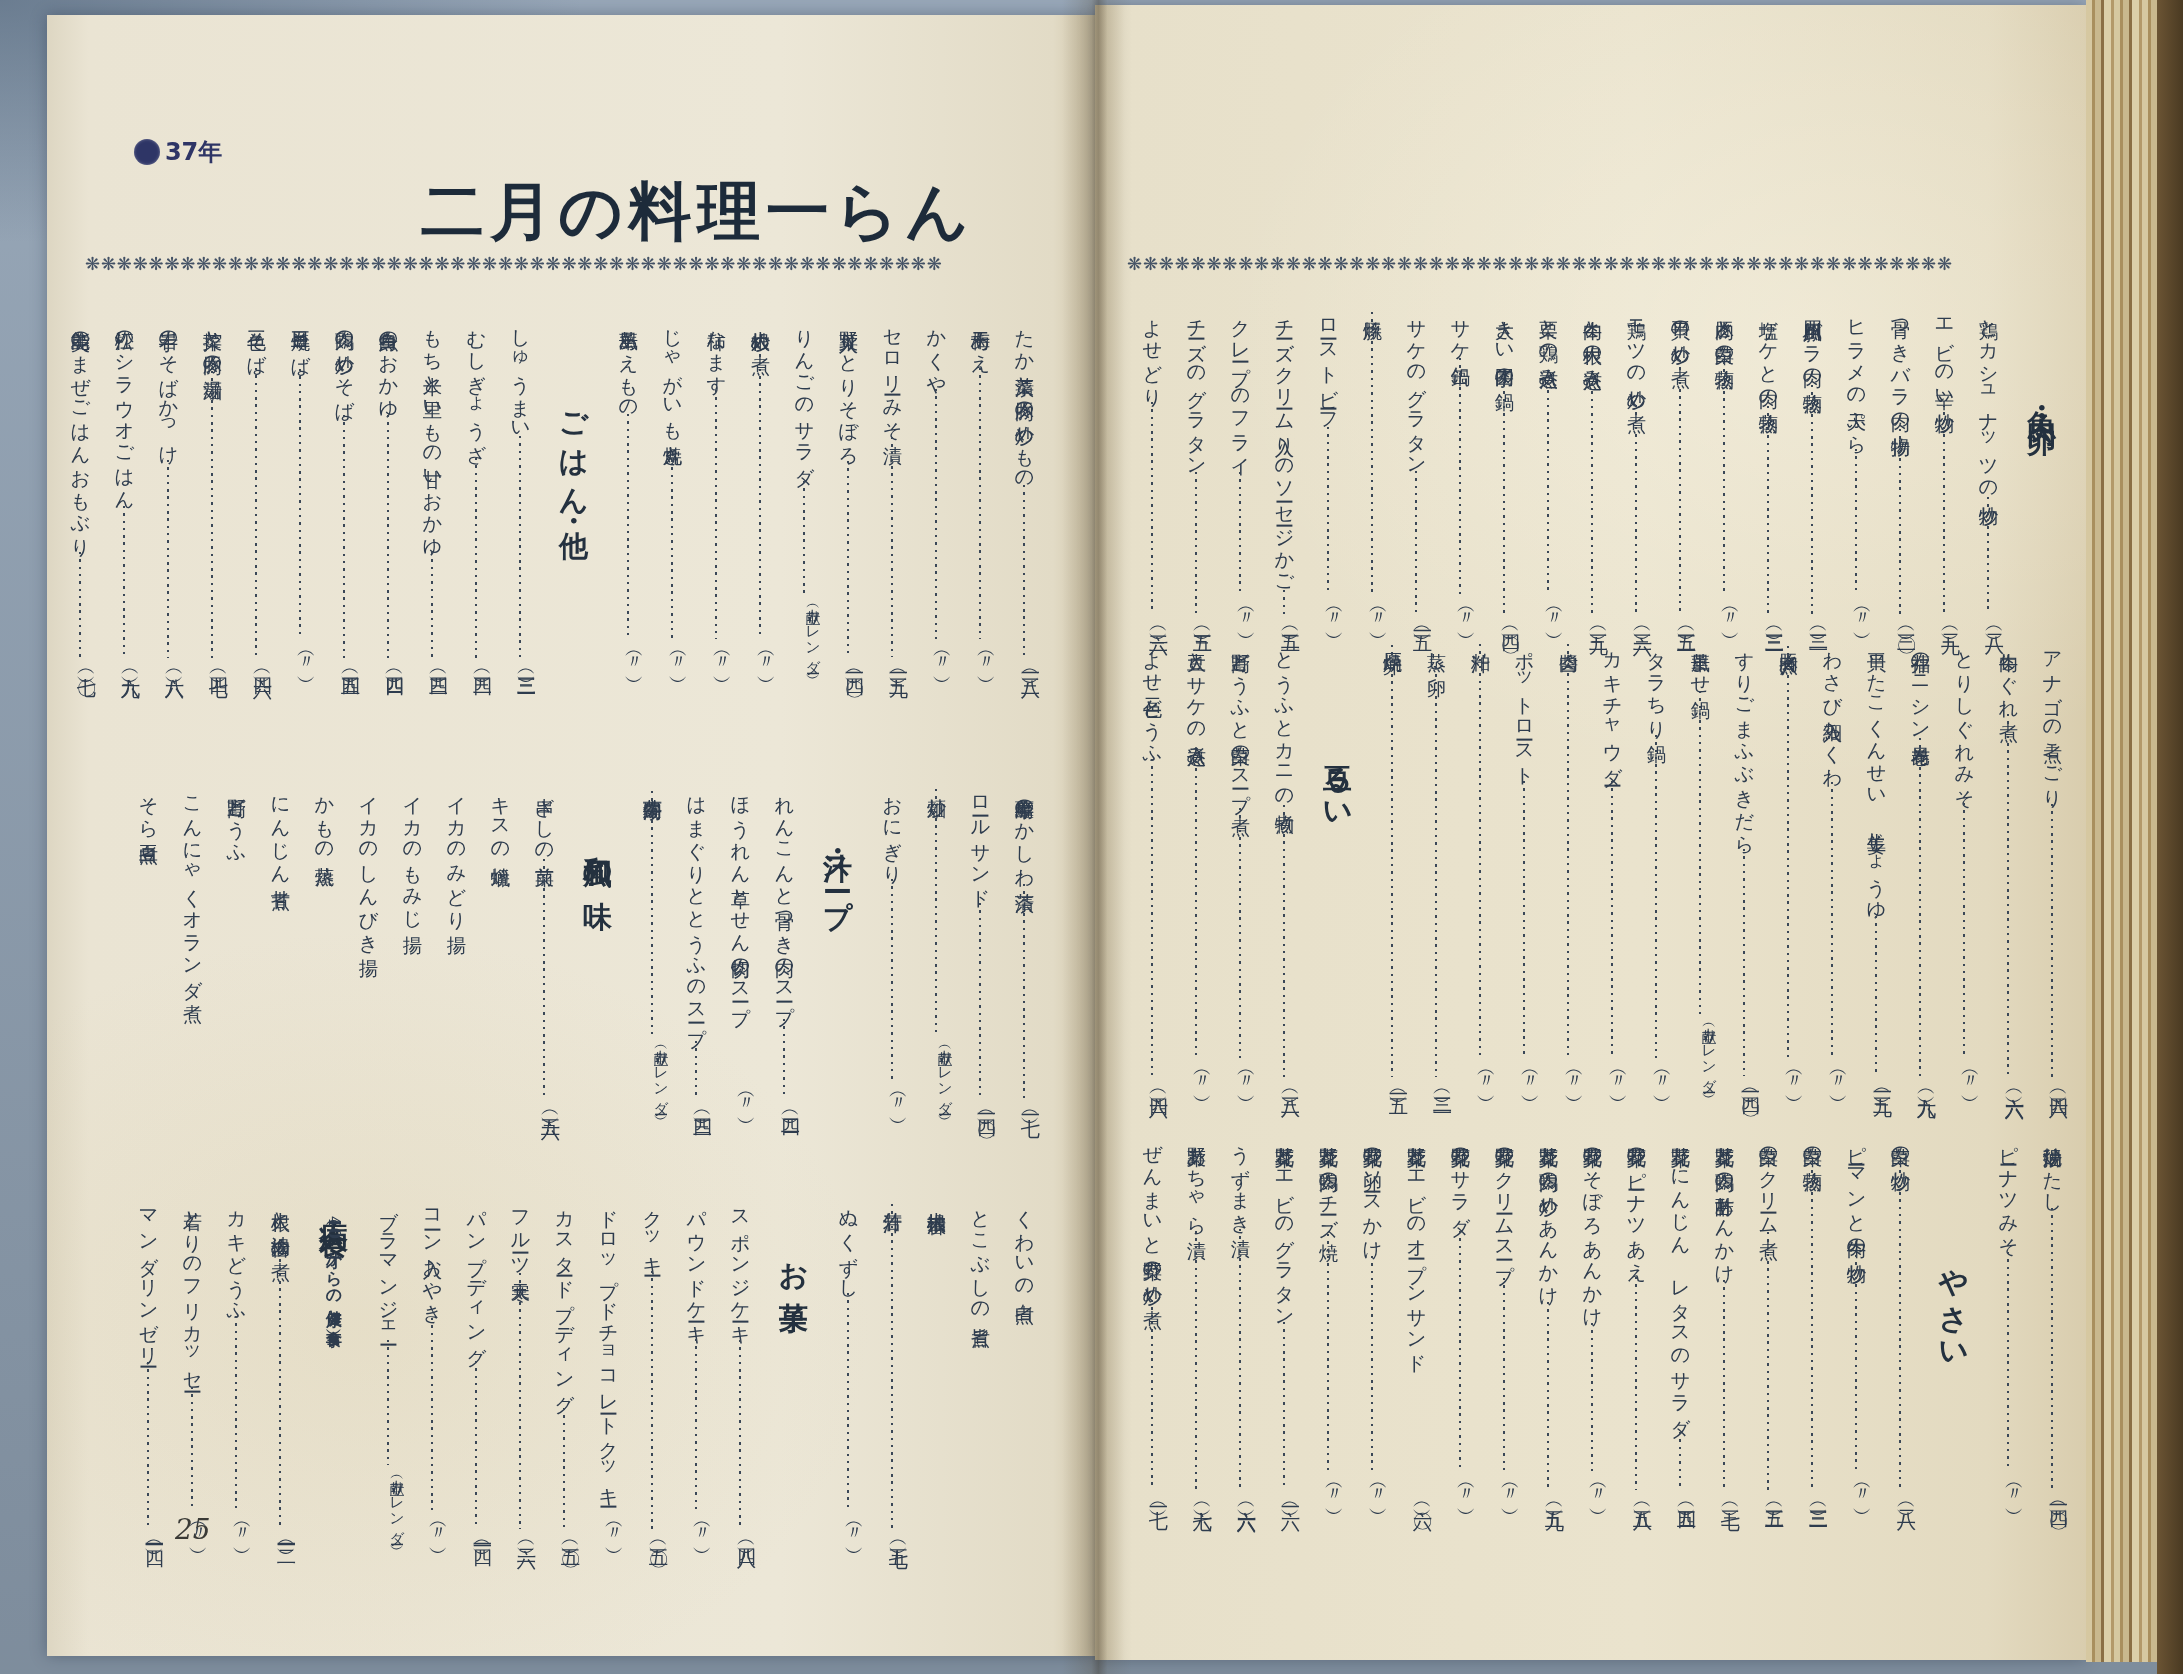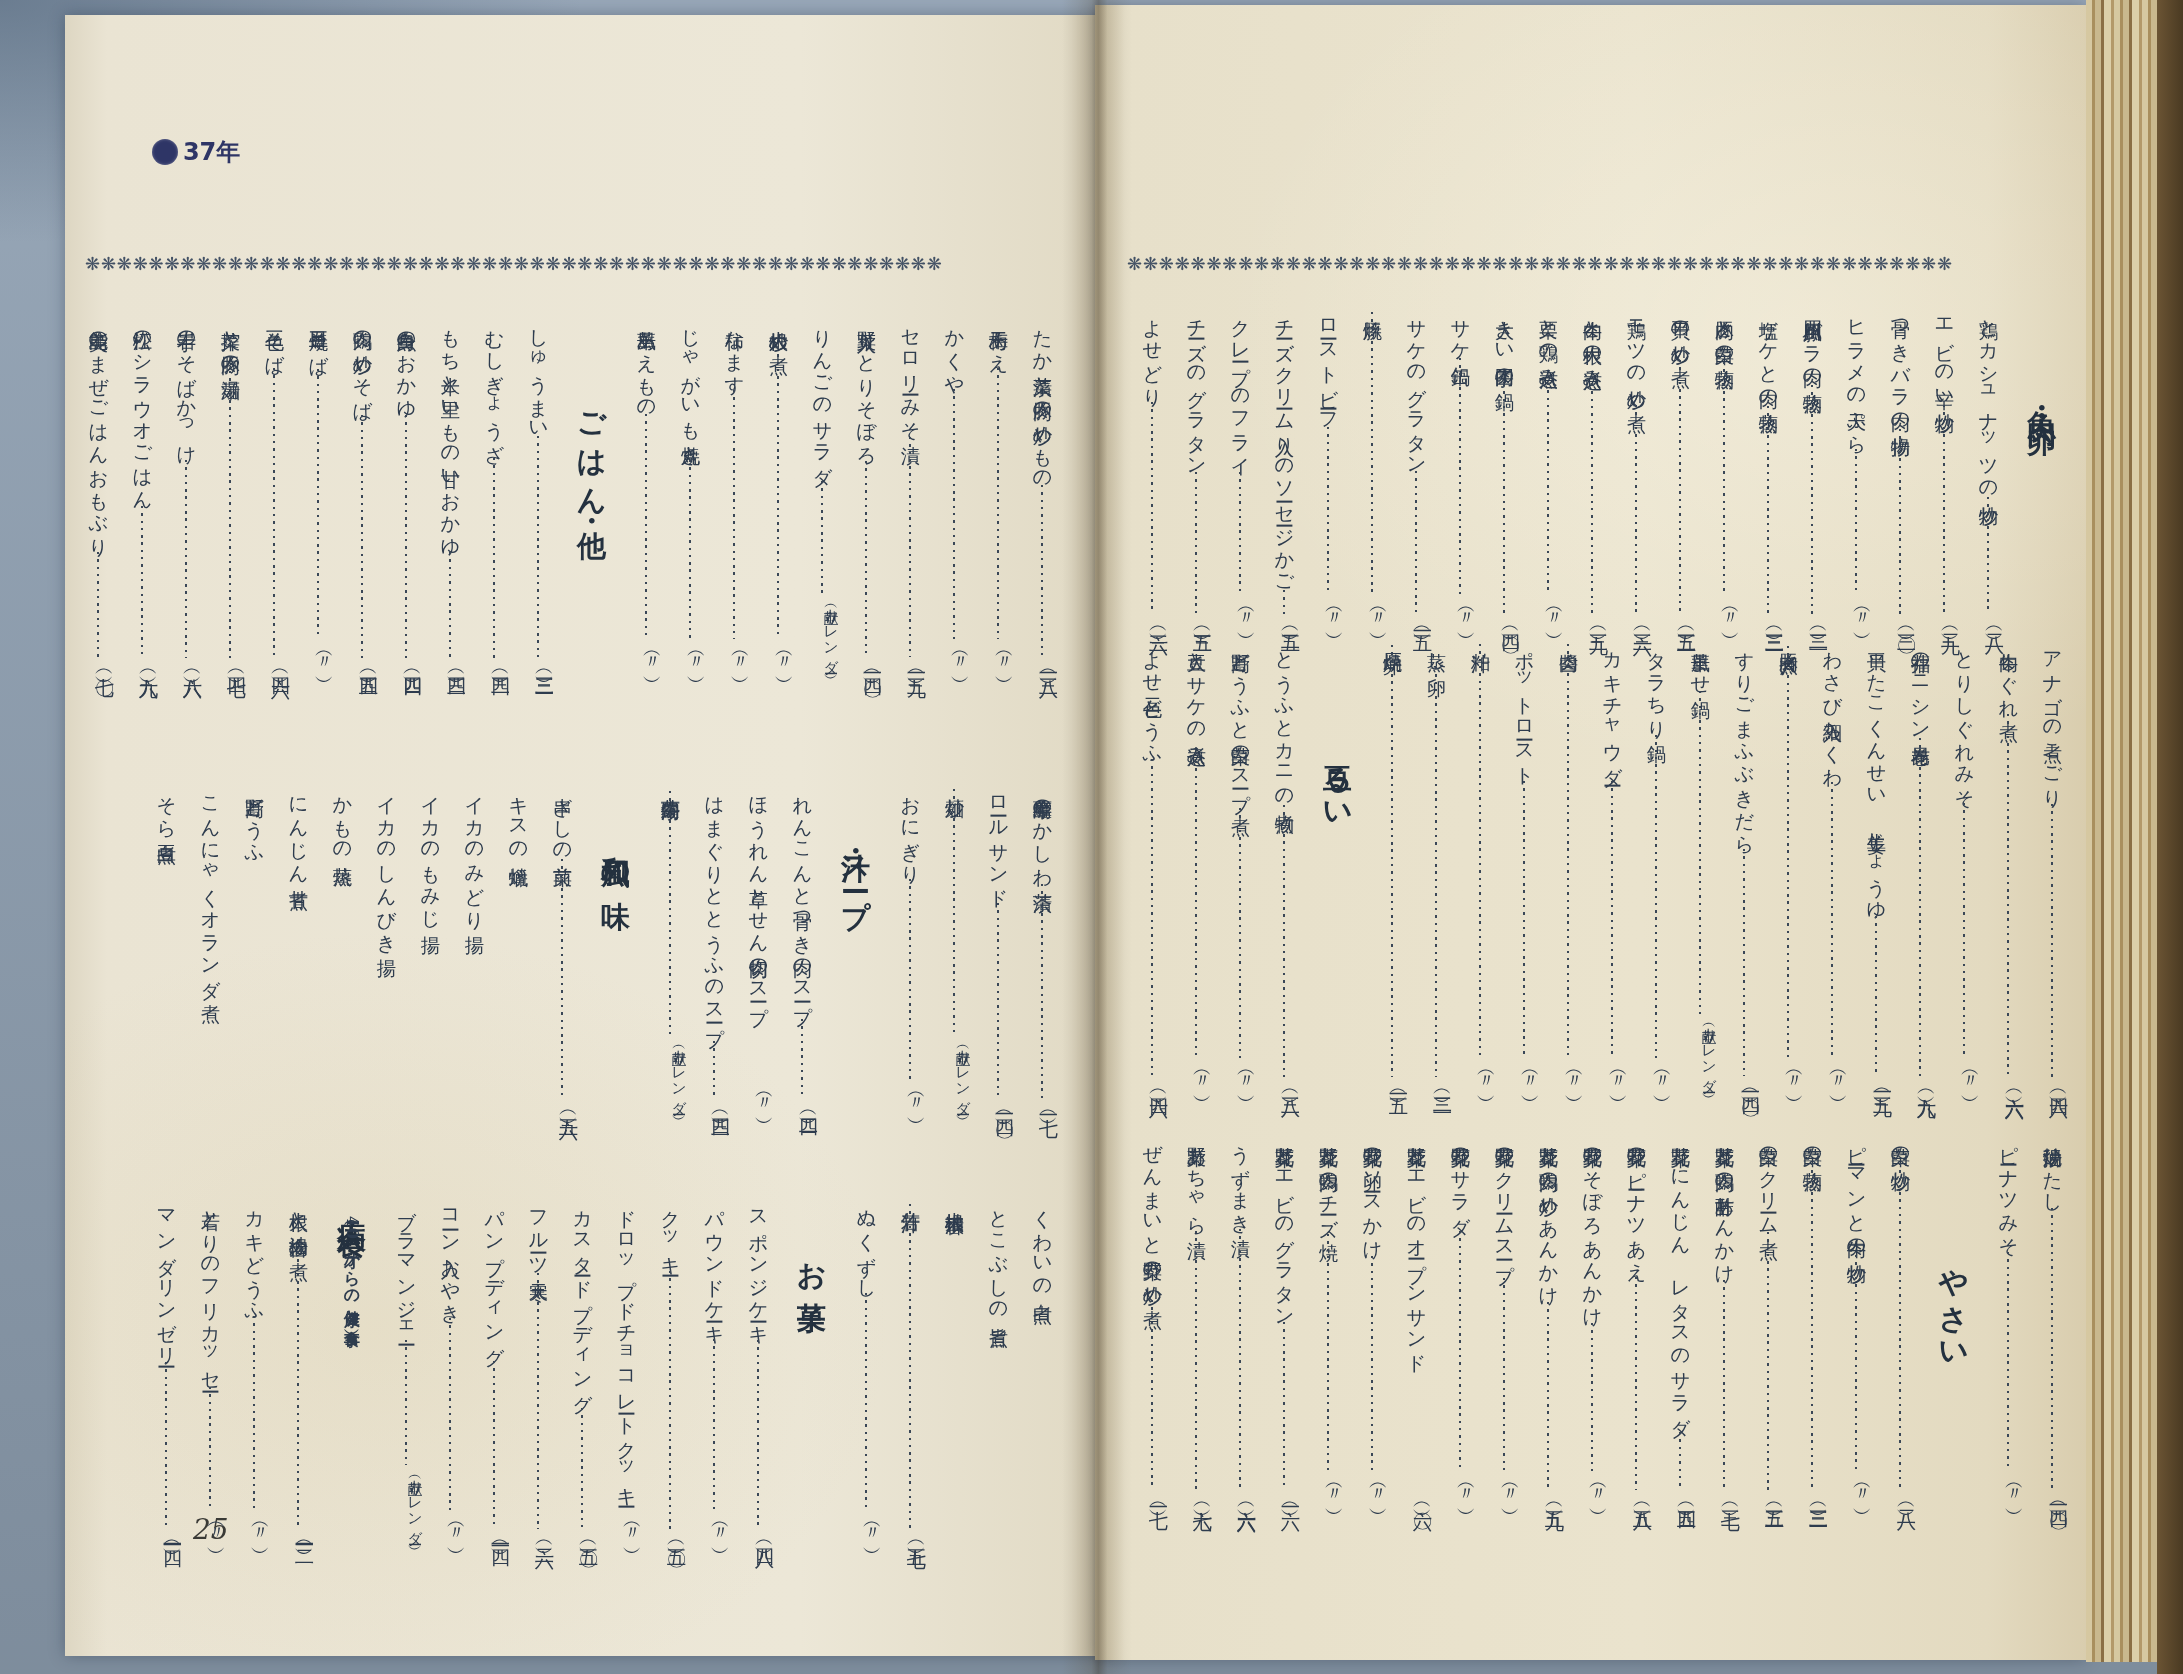--- a/index.html
+++ b/index.html
@@ -3,21 +3,21 @@
 <meta charset="utf-8">
 <style>
   html,body{margin:0;padding:0;width:2183px;height:1675px;overflow:hidden;
     background:#8fa0b2;
     font-family:"DejaVu Serif","Liberation Serif",serif;}
   body::before{content:"";position:absolute;inset:0;
     background:radial-gradient(972px 405px at 0 0, rgba(70,90,112,.55), rgba(70,90,112,0) 60%),
                linear-gradient(to bottom, rgba(255,255,255,.08), rgba(0,0,0,.12));
     pointer-events:none;}
   .page{position:absolute;box-shadow:0 0 14.6px rgba(30,40,60,.35);}
-  #page-left{left:65px;top:14.6px;width:1048px;height:1641px;
+  #page-left{left:47px;top:14.6px;width:1048px;height:1641px;
     background:
       radial-gradient(729px 567px at 30% 80%, rgba(214,200,160,.25), rgba(0,0,0,0) 70%),
       linear-gradient(to right, #ddd6c2 0, #eae4d3 4%, #ece7d7 70%, #e2dbc6 96%, #cdc2a5 100%),
       #eae4d3;}
   #page-right{left:1095px;top:4.9px;width:991px;height:1655px;
     background:
       radial-gradient(810px 648px at 70% 20%, rgba(255,252,240,.35), rgba(0,0,0,0) 70%),
       linear-gradient(to right, #c9bd9f 0, #e7e0ca 3%, #eae3cd 55%, #e3dac0 90%, #d9cdae 100%),
       #e8e1cb;}
   #fold{position:absolute;left:1062px;top:0;width:70px;height:1675px;
@@ -61,20 +61,21 @@
   #folio-left{left:128px;top:1498px;}
 </style>
 </head>
 <body>
 
 <div class="page" id="page-left">
   <div id="stamp">
     <span class="dot"></span>
     <span>37年</span>
   </div>
+  <div id="main-title">二月の料理一らん</div>
   <div class="folio" id="folio-left">25</div>
   <div id="bands-left">
       <div class="band" style="top: 301px; height: 350px;">
         <div class="sec">
           <div class="entry">
             <span class="t">たか菜漬と豚肉の炒めもの</span>
             <span class="leader dots"></span>
             <span class="pg">（一三八）</span>
           </div>
           <div class="entry">

